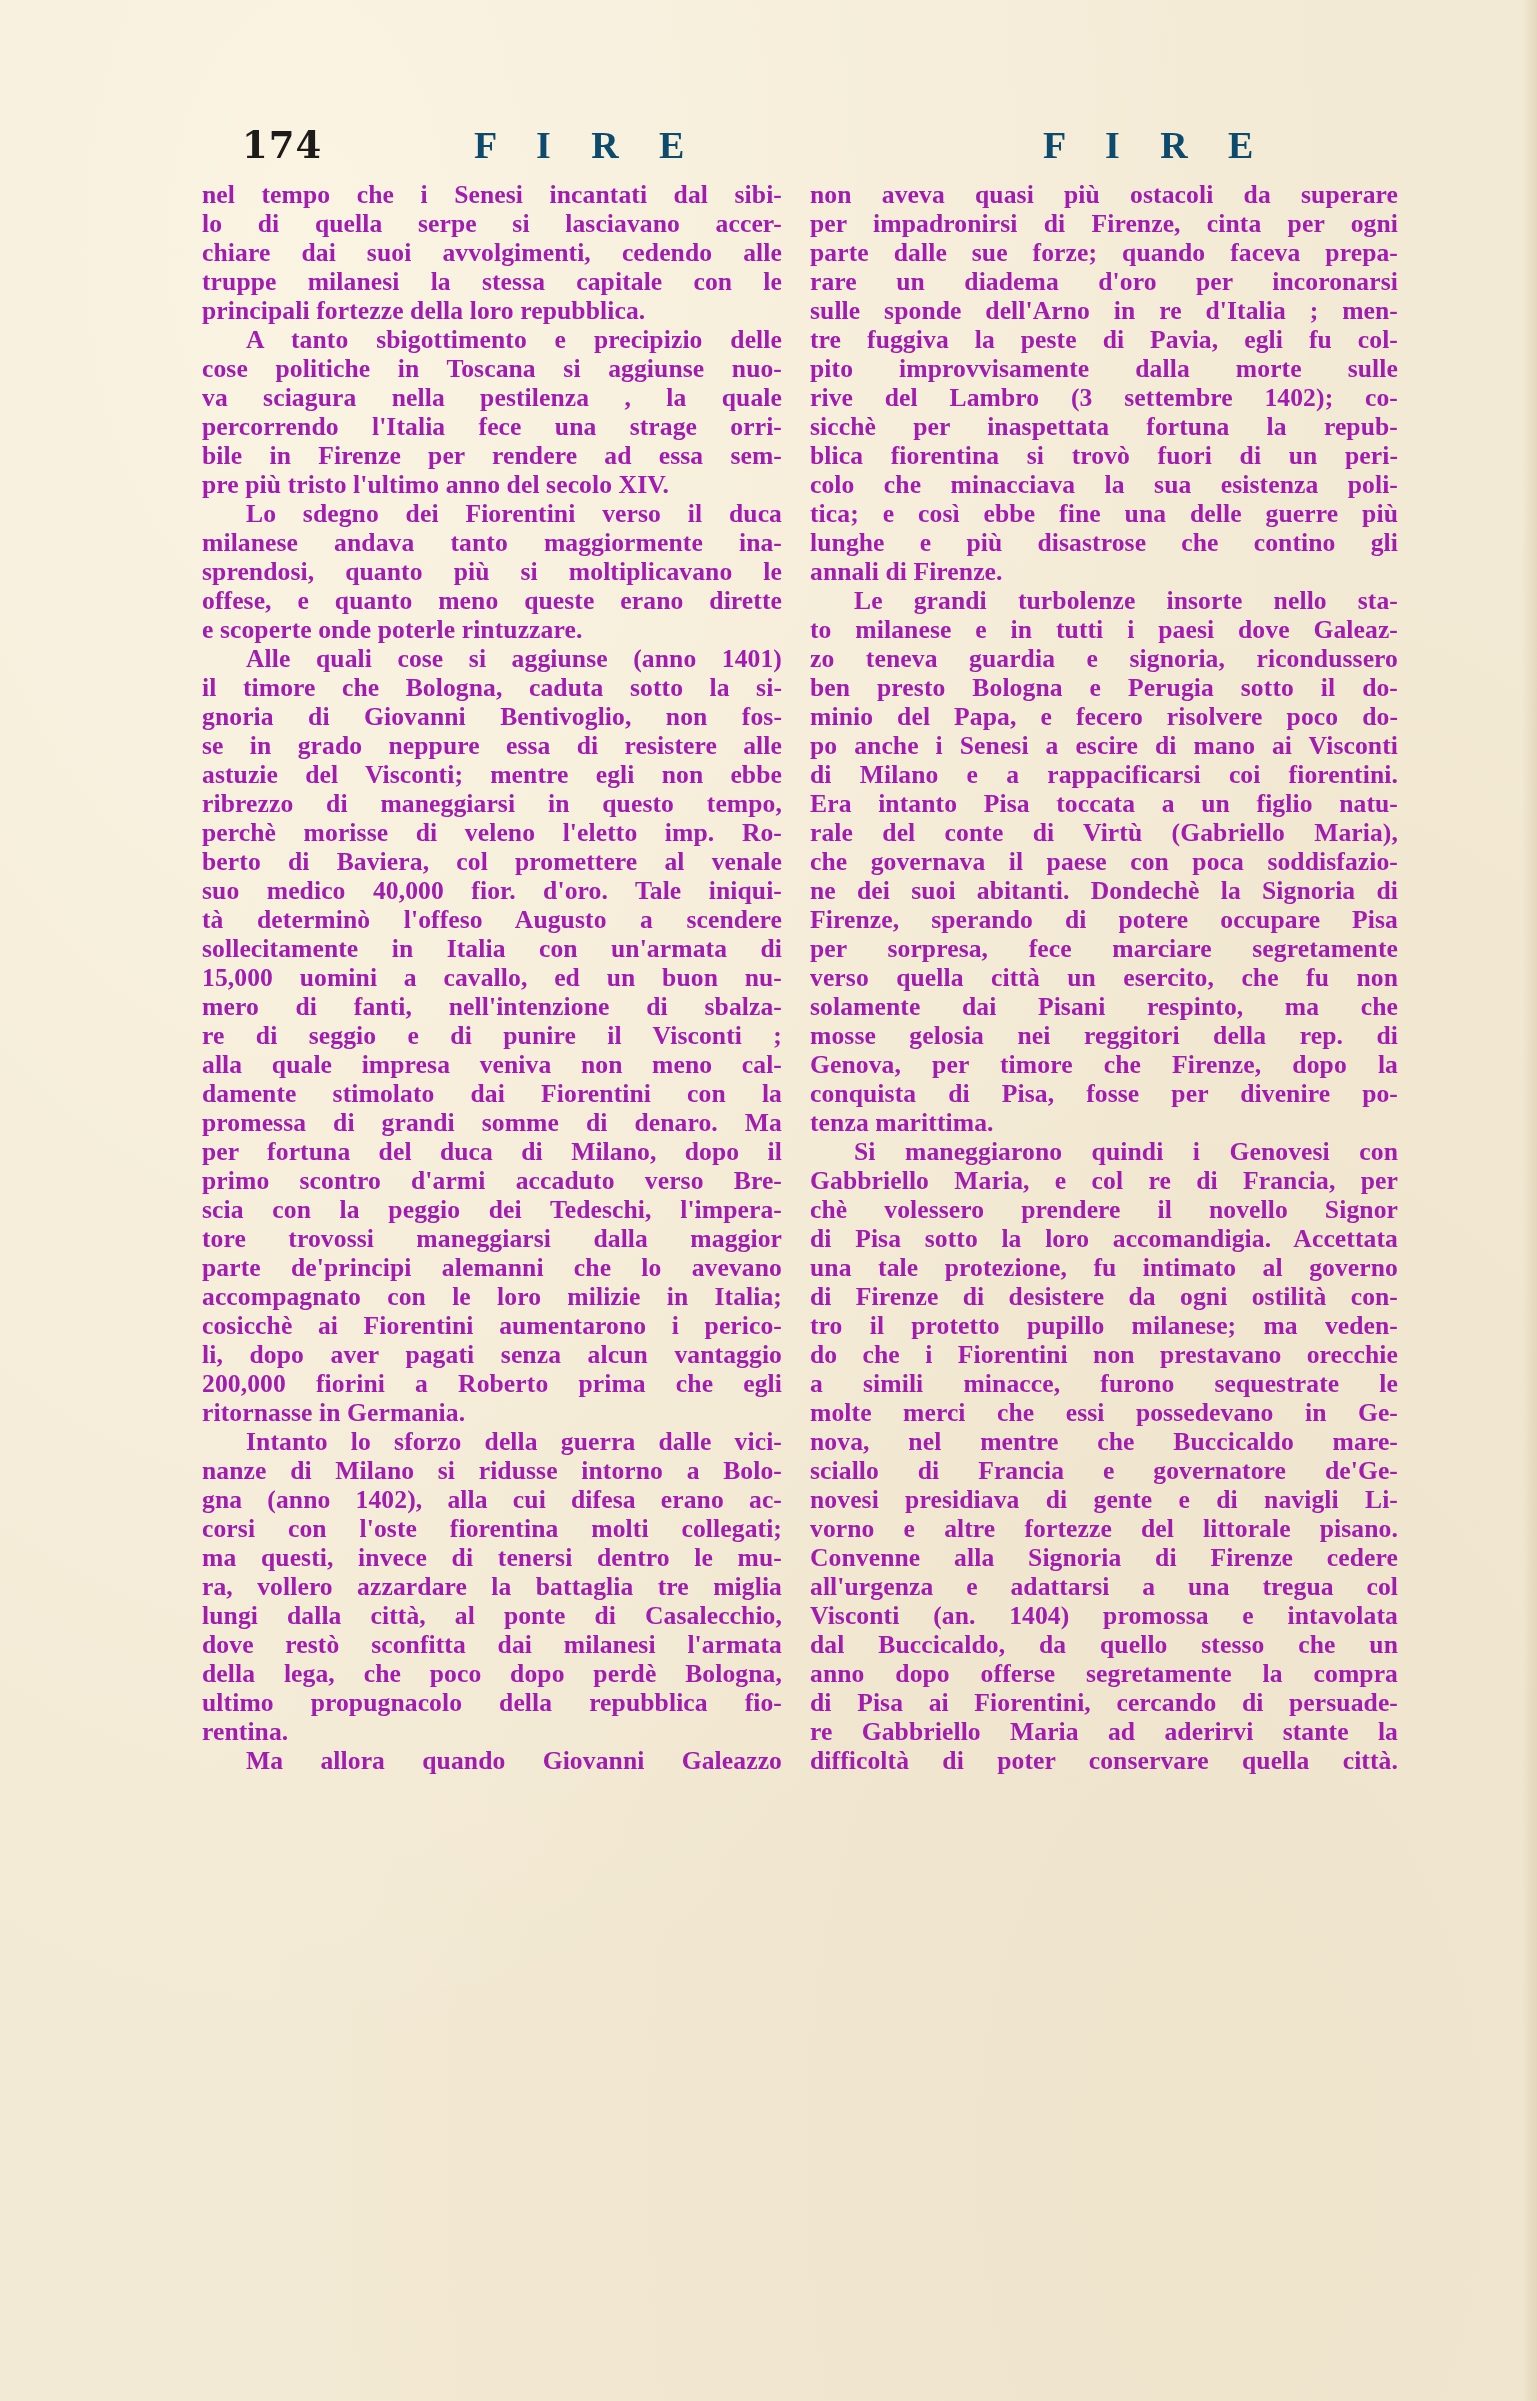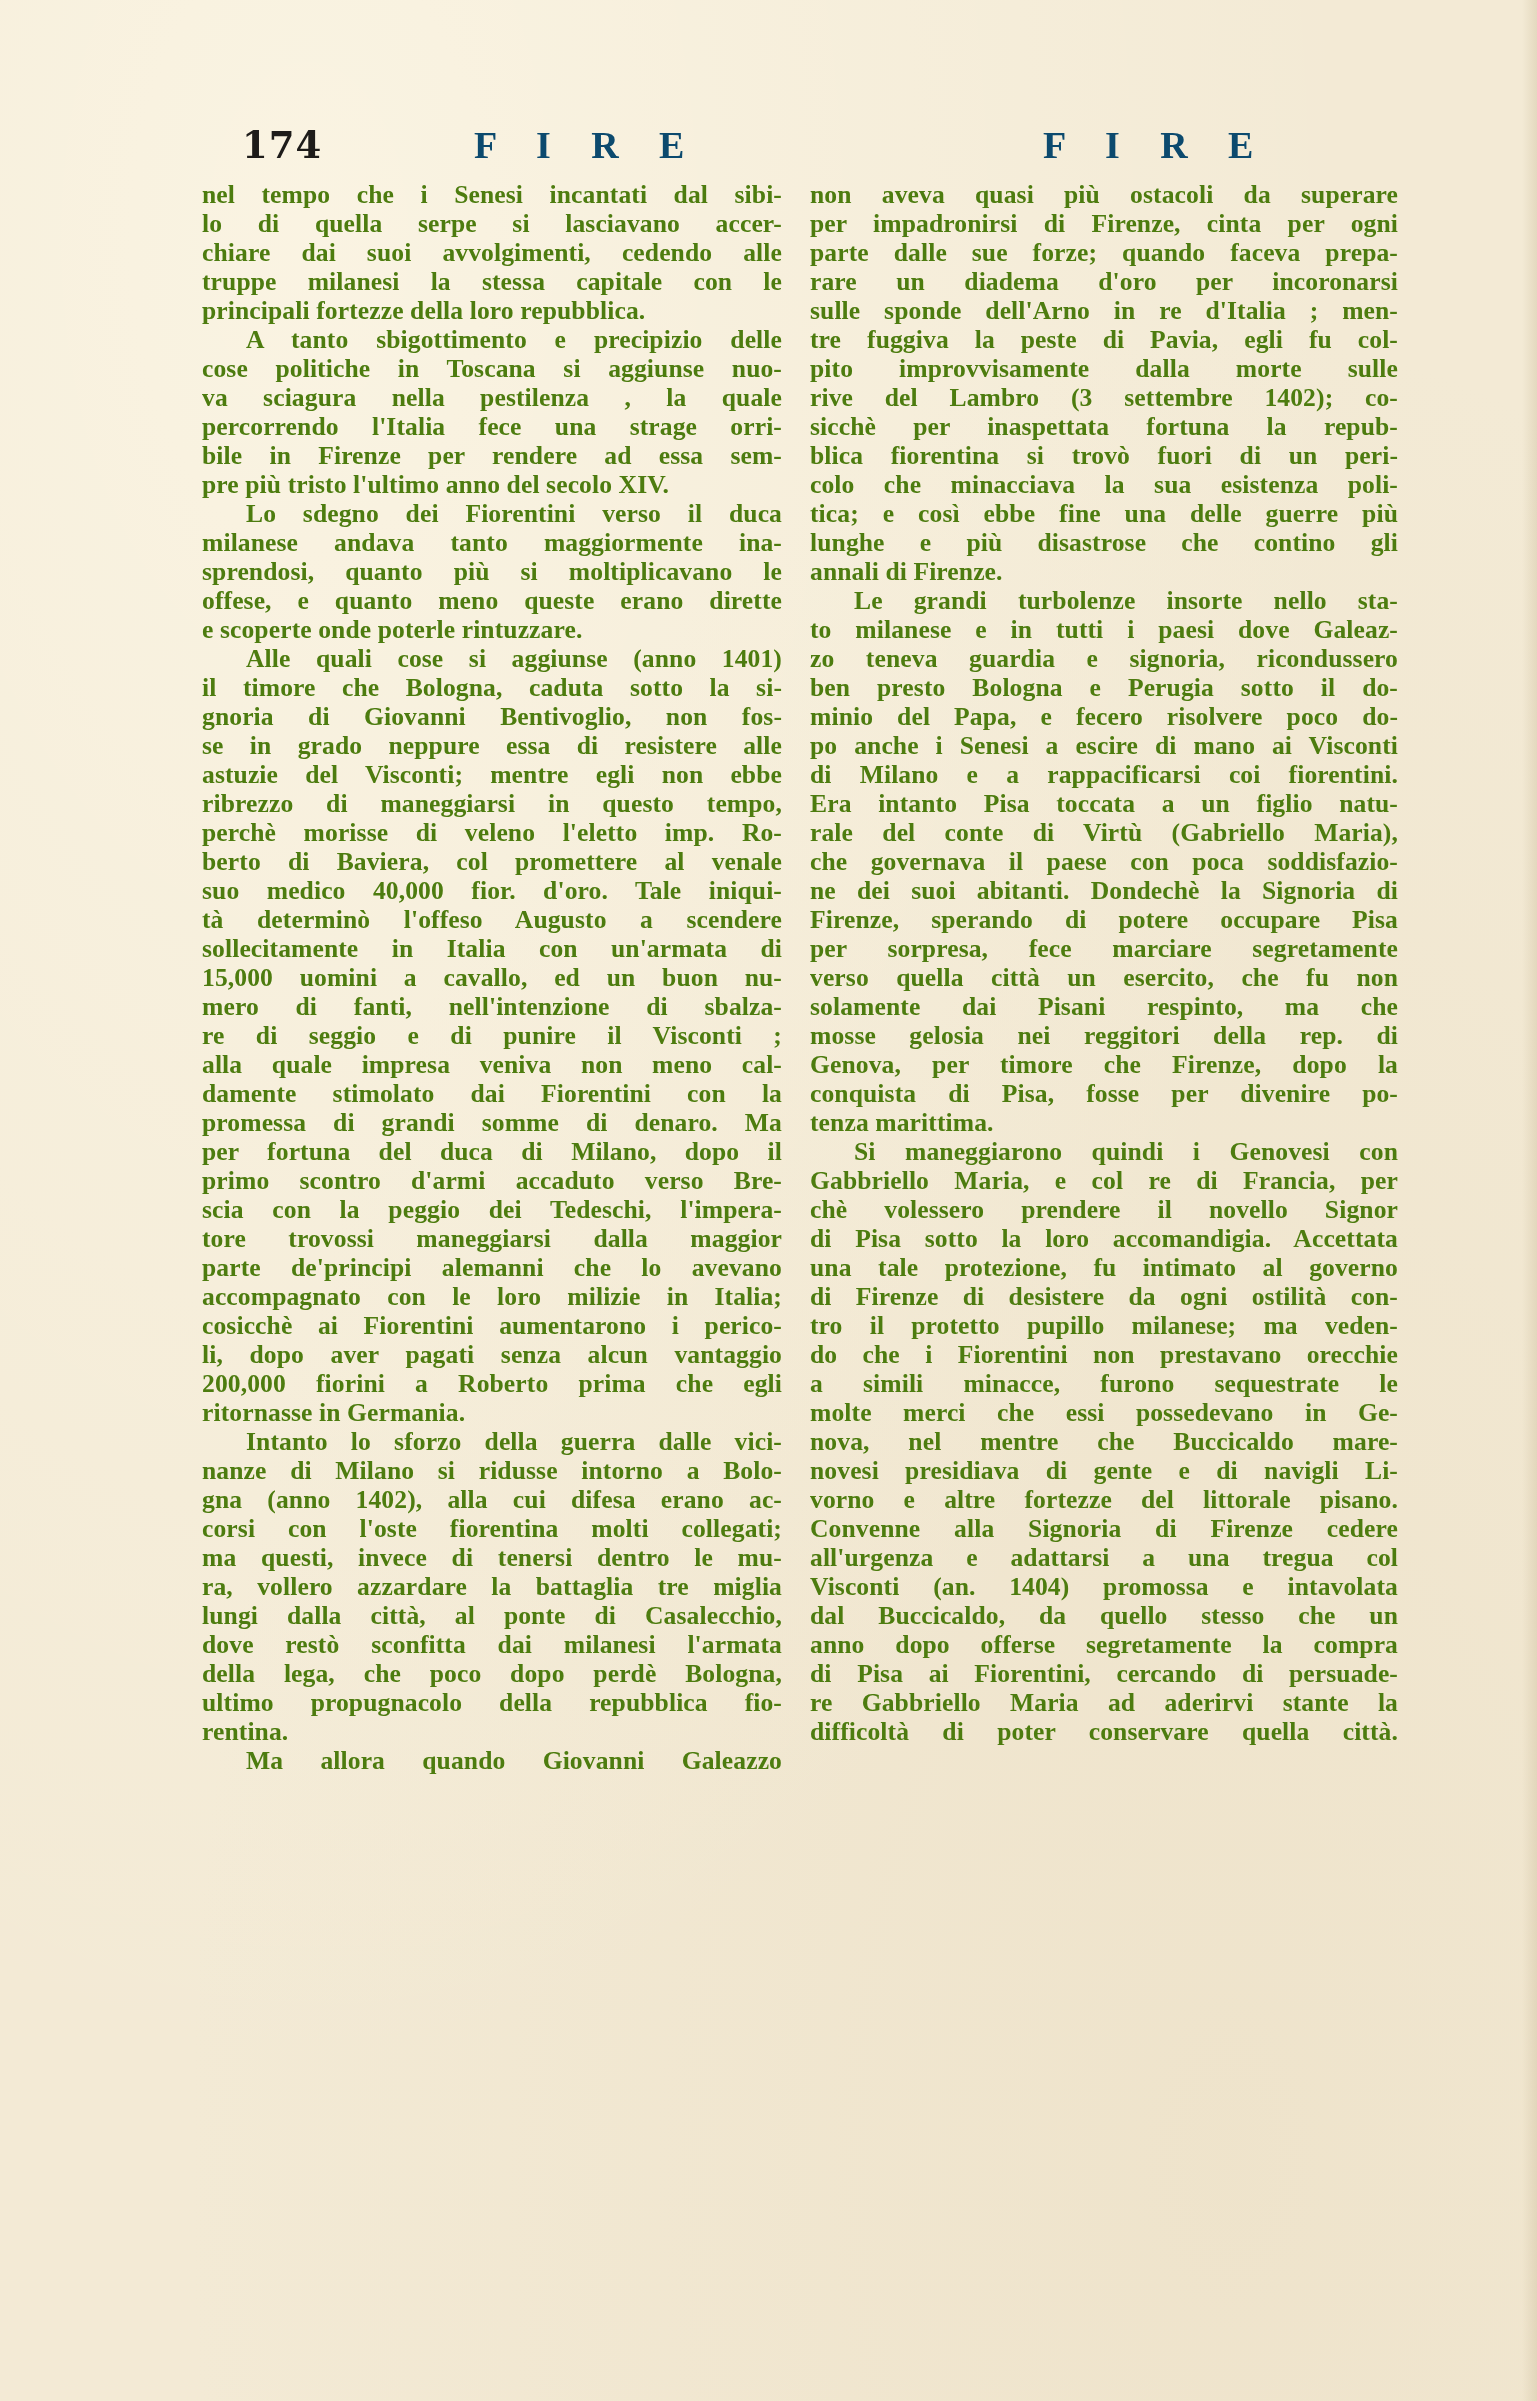--- a/index.html
+++ b/index.html
@@ -27,21 +27,21 @@
   .running-head {
     position: absolute; top: 0; font-size: 38px; letter-spacing: 15.4px;
     font-family: "Liberation Serif", serif; font-weight: bold; color: #0c4a6e;
   }
   .running-head.left { left: 234px; }
   .running-head.right { left: 803px; }
   .column {
     position: absolute; top: 180px; width: 580px;
     font-family: "Liberation Serif", serif;
     font-size: 25.6px; line-height: 29px; font-weight: bold;
-    letter-spacing: 0.1px; color: #4d7c0f;
+    letter-spacing: 0.1px; color: #a21caf;
   }
   .column.left { left: 202px; }
   .column.right { left: 810px; width: 588px; }
   .line {
     display: block; white-space: nowrap; text-align: justify;
     text-align-last: justify; height: 29px; overflow: visible;
   }
   .line.last { text-align-last: left; }
   .line.indent { padding-left: 44px; }
 </style>
@@ -151,20 +151,21 @@
     <span class="line">Gabbriello Maria, e col re di Francia, per</span>
     <span class="line">chè volessero prendere il novello Signor</span>
     <span class="line">di Pisa sotto la loro accomandigia. Accettata</span>
     <span class="line">una tale protezione, fu intimato al governo</span>
     <span class="line">di Firenze di desistere da ogni ostilità con-</span>
     <span class="line">tro il protetto pupillo milanese; ma veden-</span>
     <span class="line">do che i Fiorentini non prestavano orecchie</span>
     <span class="line">a simili minacce, furono sequestrate le</span>
     <span class="line">molte merci che essi possedevano in Ge-</span>
     <span class="line">nova, nel mentre che Buccicaldo mare-</span>
+    <span class="line">sciallo di Francia e governatore de'Ge-</span>
     <span class="line">novesi presidiava di gente e di navigli Li-</span>
     <span class="line">vorno e altre fortezze del littorale pisano.</span>
     <span class="line">Convenne alla Signoria di Firenze cedere</span>
     <span class="line">all'urgenza e adattarsi a una tregua col</span>
     <span class="line">Visconti (an. 1404) promossa e intavolata</span>
     <span class="line">dal Buccicaldo, da quello stesso che un</span>
     <span class="line">anno dopo offerse segretamente la compra</span>
     <span class="line">di Pisa ai Fiorentini, cercando di persuade-</span>
     <span class="line">re Gabbriello Maria ad aderirvi stante la</span>
     <span class="line">difficoltà di poter conservare quella città.</span>

